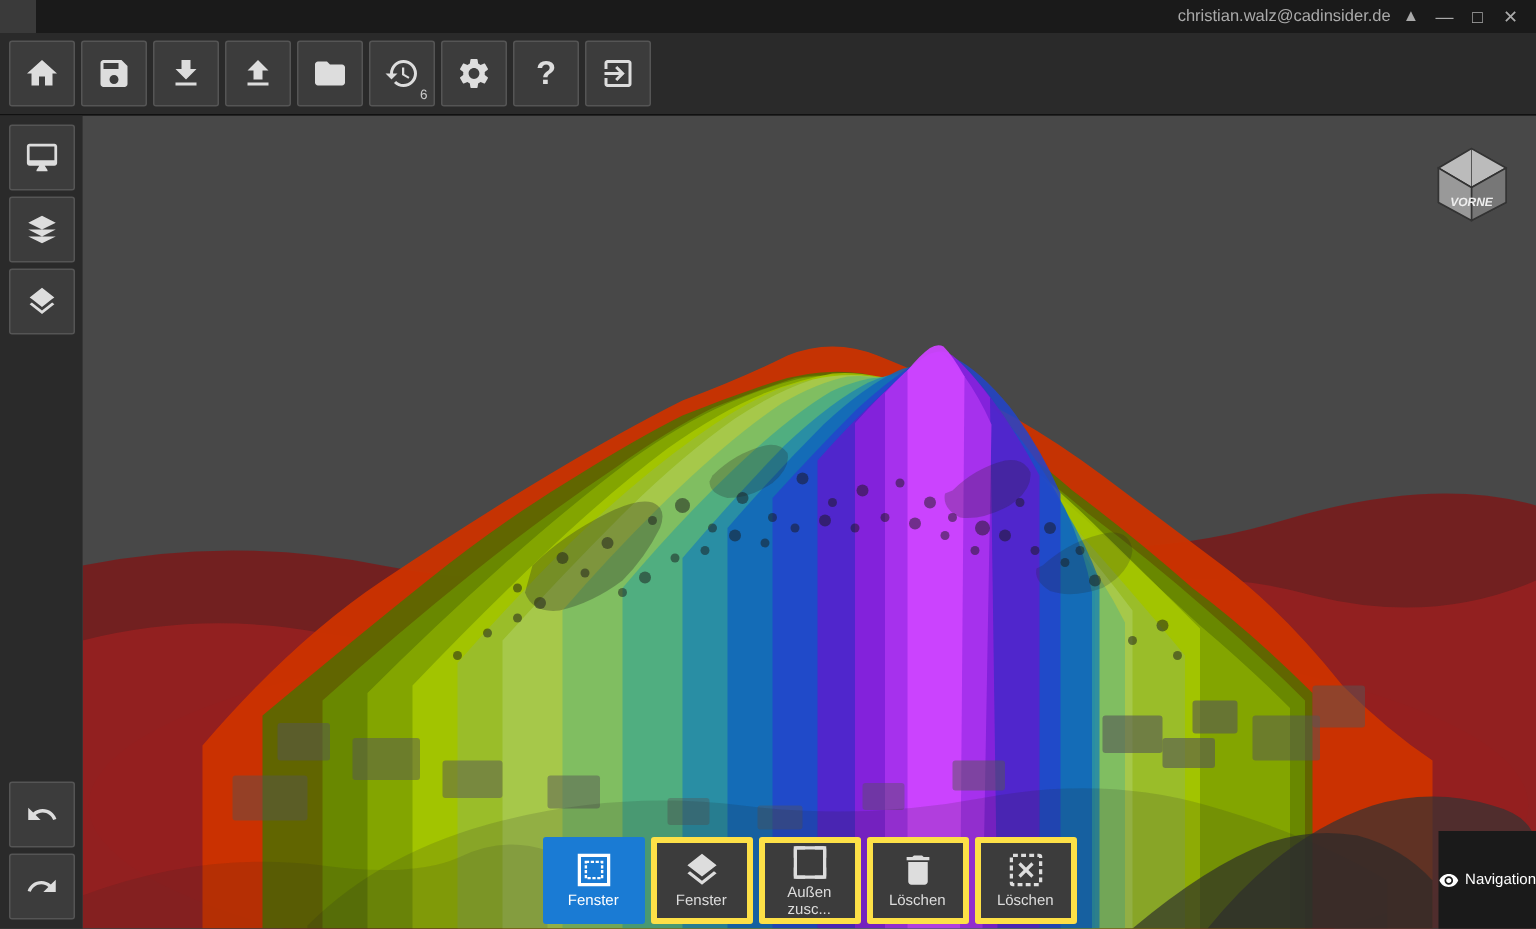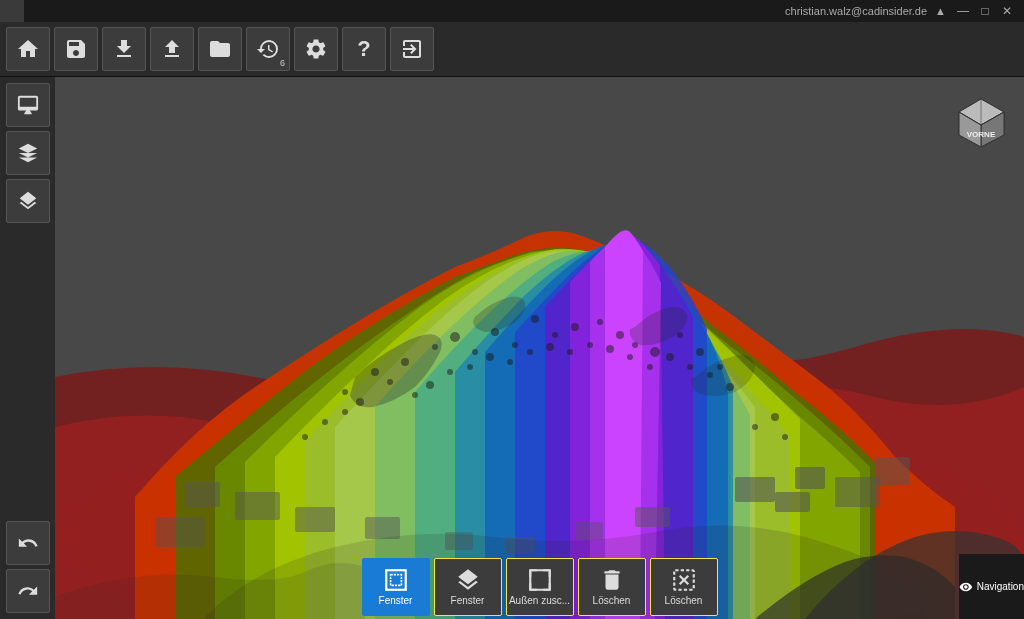--- a/index.html
+++ b/index.html
@@ -142,20 +142,21 @@
 
     
     .sidebar-spacer { flex: 1; }
 
     
     #viewport {
       position: absolute;
       top: 77px; left: 55px; right: 0; bottom: 0;
       overflow: hidden;
       background: #4a4a4a;
+      font-style: italic;
     }
 
     
     #nav-cube {
       position: absolute;
       top: 10px;
       right: 10px;
       width: 65px;
       height: 65px;
       z-index: 50;
@@ -170,21 +171,21 @@
       align-items: center;
       justify-content: center;
       padding: 6px;
       gap: 4px;
       z-index: 100;
     }
     .bottom-btn {
       width: 68px;
       height: 58px;
       background: #3c3c3c;
-      border: 1px solid #fde047;
+      border: 4px solid #fde047;
       display: flex;
       flex-direction: column;
       align-items: center;
       justify-content: center;
       cursor: pointer;
       color: #ddd;
       font-size: 22px;
       border-radius: 2px;
       gap: 2px;
     }

